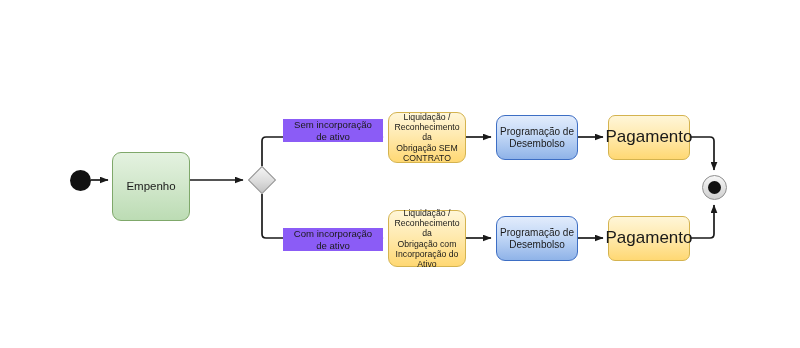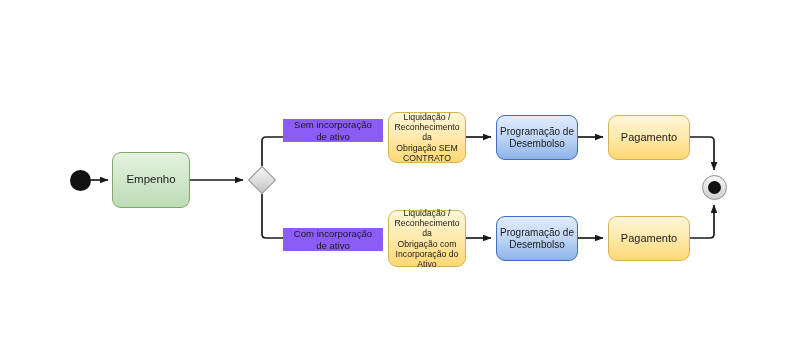--- a/index.html
+++ b/index.html
@@ -46,21 +46,22 @@
     background: linear-gradient(to bottom, #e4f2e0 0%, #d3e8cd 45%, #bcdcb4 100%);
     border: 1px solid #7fa86a;
     font-size: 11.5px;
   }
   .node-yellow {
     background: linear-gradient(to bottom, #fff6d8 0%, #ffeab0 45%, #ffd873 100%);
     border: 1px solid #d4b34f;
     font-size: 8.7px;
   }
   .node-yellow.node-wide-label {
-    font-size: 11px;
+    font-size: 17px;
+    border-radius: 7px;
   }
   .node-blue {
     background: linear-gradient(to bottom, #e2ecfc 0%, #c3d8f6 45%, #8fb3e8 100%);
     border: 1px solid #3d6ec4;
     font-size: 10px;
   }
   .start-node {
     position: absolute;
     border-radius: 50%;
     background: #111111;
@@ -123,21 +124,21 @@
     <path d="M578,137 L603,137" stroke="#1a1a1a" stroke-width="1.7" fill="none" marker-end="url(#arrowhead)"></path>
     <path d="M690,137 L710,137 Q714,137 714,141 L714,170" stroke="#1a1a1a" stroke-width="1.7" fill="none" marker-end="url(#arrowhead)"></path>
 
     <path d="M466,238 L491,238" stroke="#1a1a1a" stroke-width="1.7" fill="none" marker-end="url(#arrowhead)"></path>
     <path d="M578,238 L603,238" stroke="#1a1a1a" stroke-width="1.7" fill="none" marker-end="url(#arrowhead)"></path>
     <path d="M690,238 L710,238 Q714,238 714,234 L714,205" stroke="#1a1a1a" stroke-width="1.7" fill="none" marker-end="url(#arrowhead)"></path>
   </svg>
 
   <div class="start-node" style="left:70px; top:170px; width:21px; height:21px;"></div>
 
-  <div class="node node-green" style="left:112px; top:152px; width:78px; height:56px;">Empenho</div>
+  <div class="node node-green" style="left:112px; top:152px; width:78px; height:69px;">Empenho</div>
 
   <div class="decision-node" style="left:252px; top:170px; width:20px; height:20px;"></div>
 
   <div class="edge-label" style="left:283px; top:119px; width:98px;">Sem incorporação
 de ativo</div>
 
   <div class="edge-label" style="left:283px; top:228px; width:98px;">Com incorporação
 de ativo</div>
 
   <div class="node node-yellow" style="left:388px; top:112px; width:78px; height:51px;">Liquidação /

